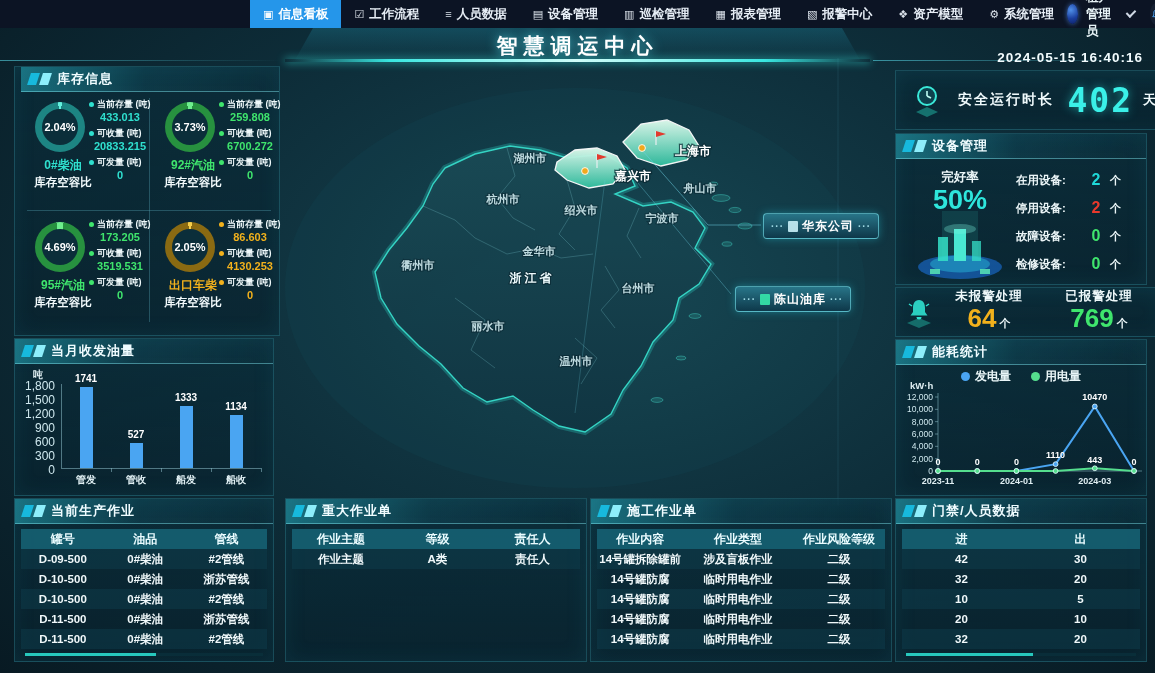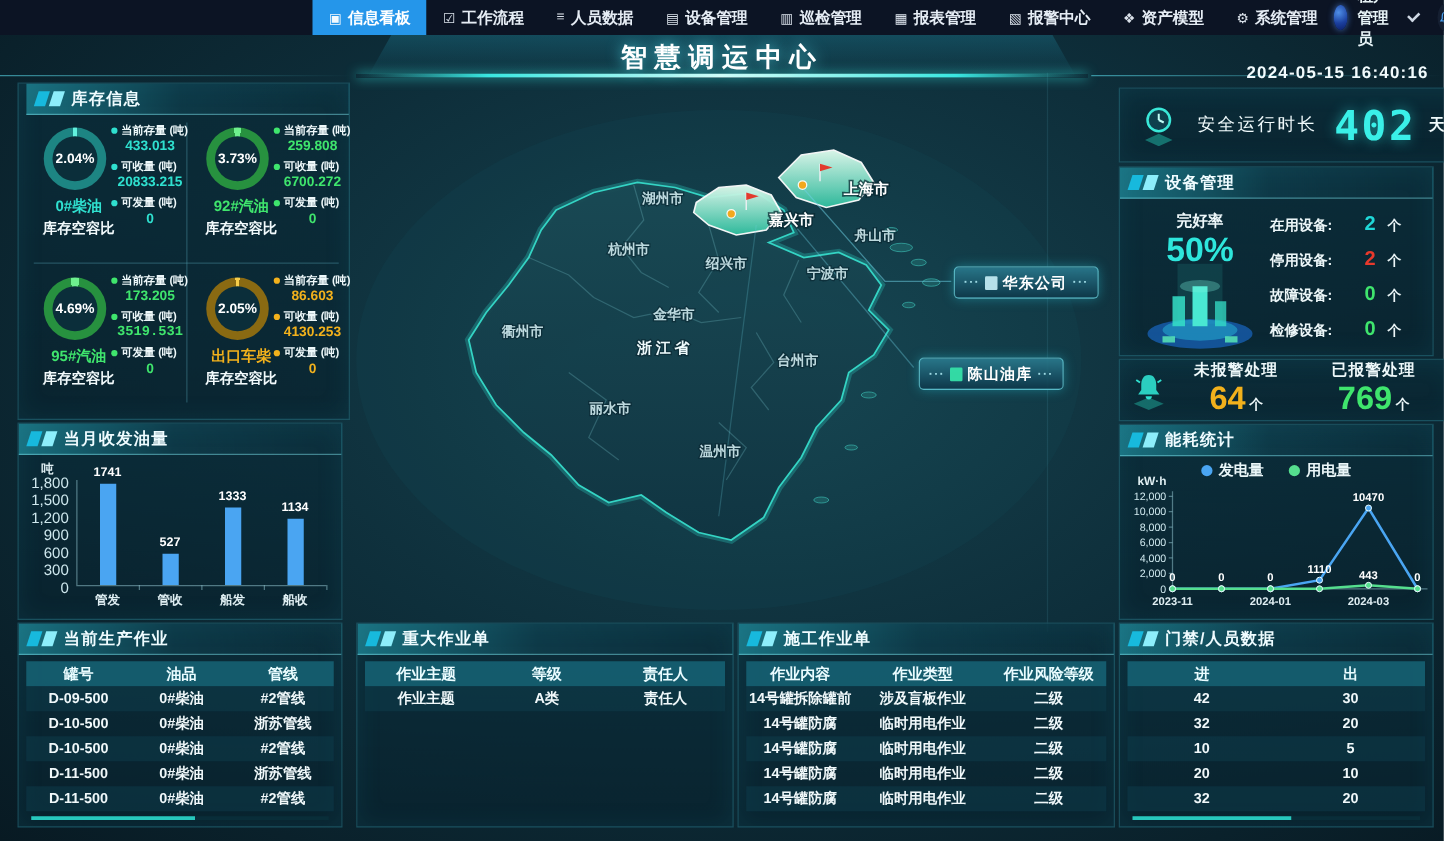--- a/index.html
+++ b/index.html
@@ -62,21 +62,21 @@
   
   .t-head{display:flex;background:rgba(22,98,116,.88);color:#eafcff;font-weight:bold;font-size:12px;height:20px;line-height:20px;margin:5px 6px 0;}
   .t-rows{margin:0 6px;}
   .t-row{display:flex;height:20px;line-height:20px;font-size:11.5px;color:#f0f8fa;font-weight:bold;}
   .t-row:nth-child(odd){background:rgba(16,64,80,.45);}
   .t-cell{text-align:center;white-space:nowrap;overflow:hidden;flex:none;}
   .t-scroll{position:absolute;left:10px;right:10px;bottom:5px;height:3px;background:rgba(10,46,58,.95);}
   .t-thumb{width:55%;height:3px;background:#27c8bd;}
   
   .safety-card{display:flex;align-items:center;padding:0 14px;}
-  .safety-label{font-size:14px;font-weight:normal;color:#f0fafc;margin-left:14px;letter-spacing:2px;}
+  .safety-label{font-size:14px;font-weight:bold;color:#f0fafc;margin-left:14px;letter-spacing:2px;}
   .safety-value{margin-left:auto;font-family:"DejaVu Sans Mono",monospace;font-size:33px;font-weight:bold;color:#3af0e8;letter-spacing:2px;text-shadow:0 0 10px rgba(40,220,215,.6);}
   .safety-unit{font-size:13px;font-weight:bold;color:#f0fafc;margin-left:10px;margin-right:4px;}
   .rate-label{position:absolute;left:18px;top:10px;width:92px;text-align:center;font-size:12.5px;font-weight:bold;color:#eef8fa;}
   .rate-val{position:absolute;left:18px;top:26px;width:92px;text-align:center;font-size:27px;font-weight:bold;color:#2ee6dc;}
   .dev-illus{position:absolute;left:14px;top:50px;}
   .dev-row{position:absolute;left:120px;width:124px;height:22px;display:flex;align-items:center;}
   .dev-label{font-size:11.5px;font-weight:bold;color:#ecf6f8;width:66px;white-space:nowrap;}
   .dev-val{width:28px;text-align:center;font-size:16px;font-weight:bold;}
   .dev-unit{font-size:11px;color:#ecf6f8;font-weight:bold;}
   .alarm-card{display:flex;align-items:center;padding:0 8px;}
@@ -333,21 +333,21 @@
               <span class="inv-dot" style="background: rgb(63, 229, 109);"></span>
               <span class="inv-stat-label">当前存量 (吨)</span>
             </div>
             <div class="inv-stat-value" style="color: rgb(63, 229, 109);">173.205</div>
           </div>
           <div class="inv-stat">
             <div class="inv-stat-label-row">
               <span class="inv-dot" style="background: rgb(63, 229, 109);"></span>
               <span class="inv-stat-label">可收量 (吨)</span>
             </div>
-            <div class="inv-stat-value" style="color: rgb(63, 229, 109); font-family: Liberation Mono, monospace;">3519.531</div>
+            <div class="inv-stat-value" style="color: rgb(63, 229, 109);">3519.531</div>
           </div>
           <div class="inv-stat">
             <div class="inv-stat-label-row">
               <span class="inv-dot" style="background: rgb(63, 229, 109);"></span>
               <span class="inv-stat-label">可发量 (吨)</span>
             </div>
             <div class="inv-stat-value" style="color: rgb(63, 229, 109);">0</div>
           </div>
         </div>
       </div>

